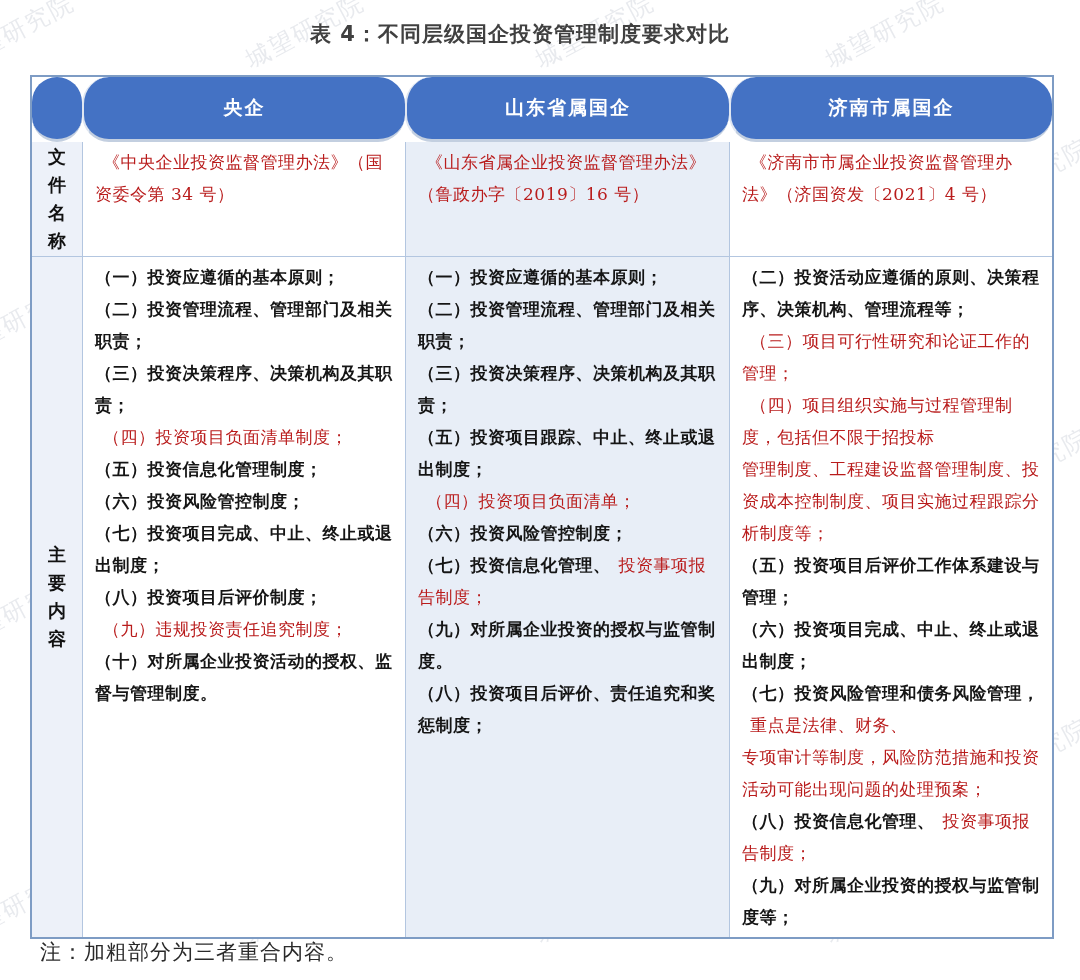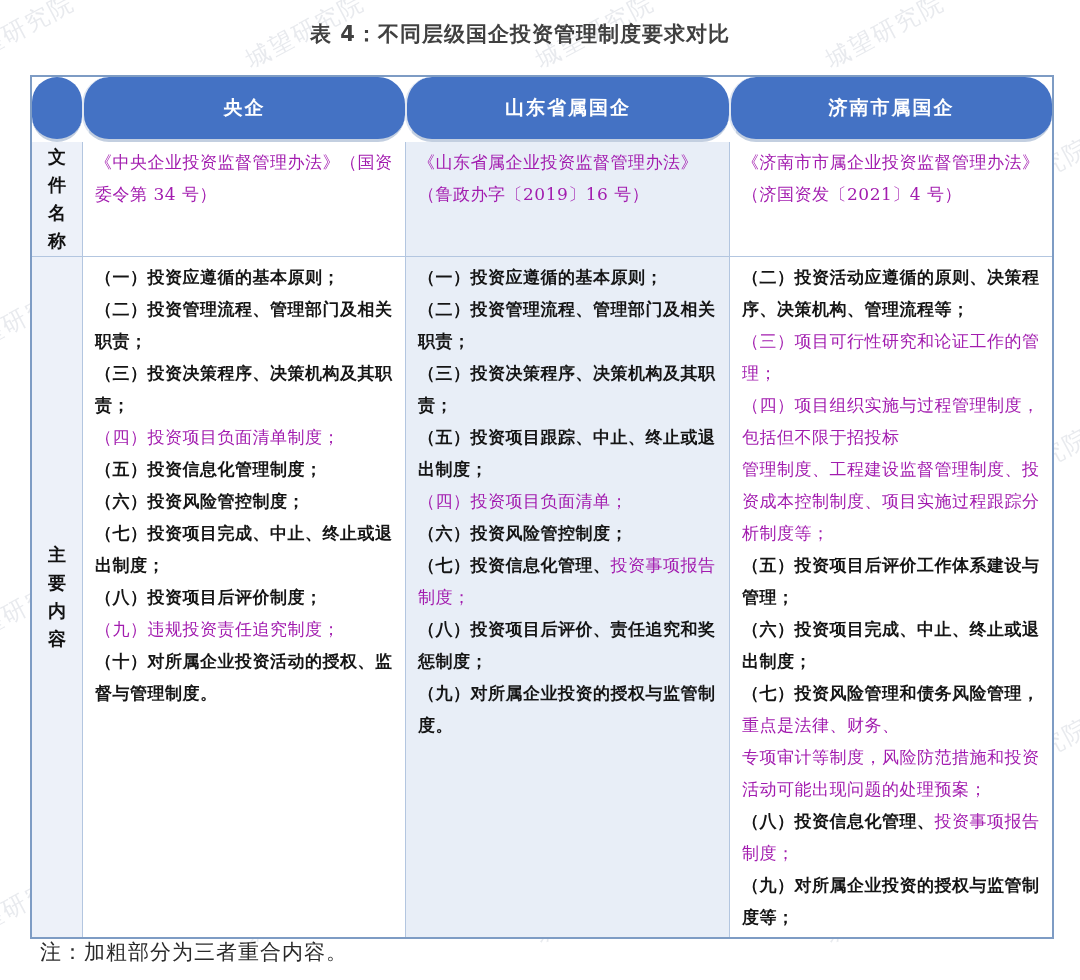--- a/index.html
+++ b/index.html
@@ -48,21 +48,21 @@
   }
   .cell{
     font-size:17px;line-height:32px;color:#303030;
     padding:4px 12px 4px 12px;box-sizing:border-box;
     border-left:1.5px solid #b3c6e0;overflow:hidden;
   }
   .row1{border-bottom:1.5px solid #b3c6e0;}
   .shade{background:#e8eef7;}
   .cell p{margin:0;white-space:pre-wrap;letter-spacing:0.5px;}
   .cell p .b{font-weight:bold;color:#151515;}
-  .cell p .n{font-weight:normal;color:#a21caf;}
+  .cell p .n{font-weight:normal;color:#b91c1c;margin-left:8px;}
   
   #note{
     position:absolute;left:40px;top:938px;font-size:21px;color:#2a2a2a;
     letter-spacing:1px;z-index:2;
   }
 </style>
 </head>
 <body>
 
 <div id="wm-layer">
@@ -140,22 +140,22 @@
       <p><span class="b">（十）对所属企业投资活动的授权、监督与管理制度。</span></p>
     </div>
   <div class="cell shade">
       <p><span class="b">（一）投资应遵循的基本原则；</span></p>
       <p><span class="b">（二）投资管理流程、管理部门及相关职责；</span></p>
       <p><span class="b">（三）投资决策程序、决策机构及其职责；</span></p>
       <p><span class="b">（五）投资项目跟踪、中止、终止或退出制度；</span></p>
       <p><span class="n">（四）投资项目负面清单；</span></p>
       <p><span class="b">（六）投资风险管控制度；</span></p>
       <p><span class="b">（七）投资信息化管理、</span><span class="n">投资事项报告制度；</span></p>
+      <p><span class="b">（九）对所属企业投资的授权与监管制度。</span></p>
       <p><span class="b">（八）投资项目后评价、责任追究和奖惩制度；</span></p>
-      <p><span class="b">（九）对所属企业投资的授权与监管制度。</span></p>
     </div>
   <div class="cell">
       <p><span class="b">（二）投资活动应遵循的原则、决策程序、决策机构、管理流程等；</span></p>
       <p><span class="n">（三）项目可行性研究和论证工作的管理；</span></p>
       <p><span class="n">（四）项目组织实施与过程管理制度，包括但不限于招投标
 管理制度、工程建设监督管理制度、投资成本控制制度、项目实施过程跟踪分析制度等；</span></p>
       <p><span class="b">（五）投资项目后评价工作体系建设与管理；</span></p>
       <p><span class="b">（六）投资项目完成、中止、终止或退出制度；</span></p>
       <p><span class="b">（七）投资风险管理和债务风险管理，</span><span class="n">重点是法律、财务、
 专项审计等制度，风险防范措施和投资活动可能出现问题的处理预案；</span></p>

